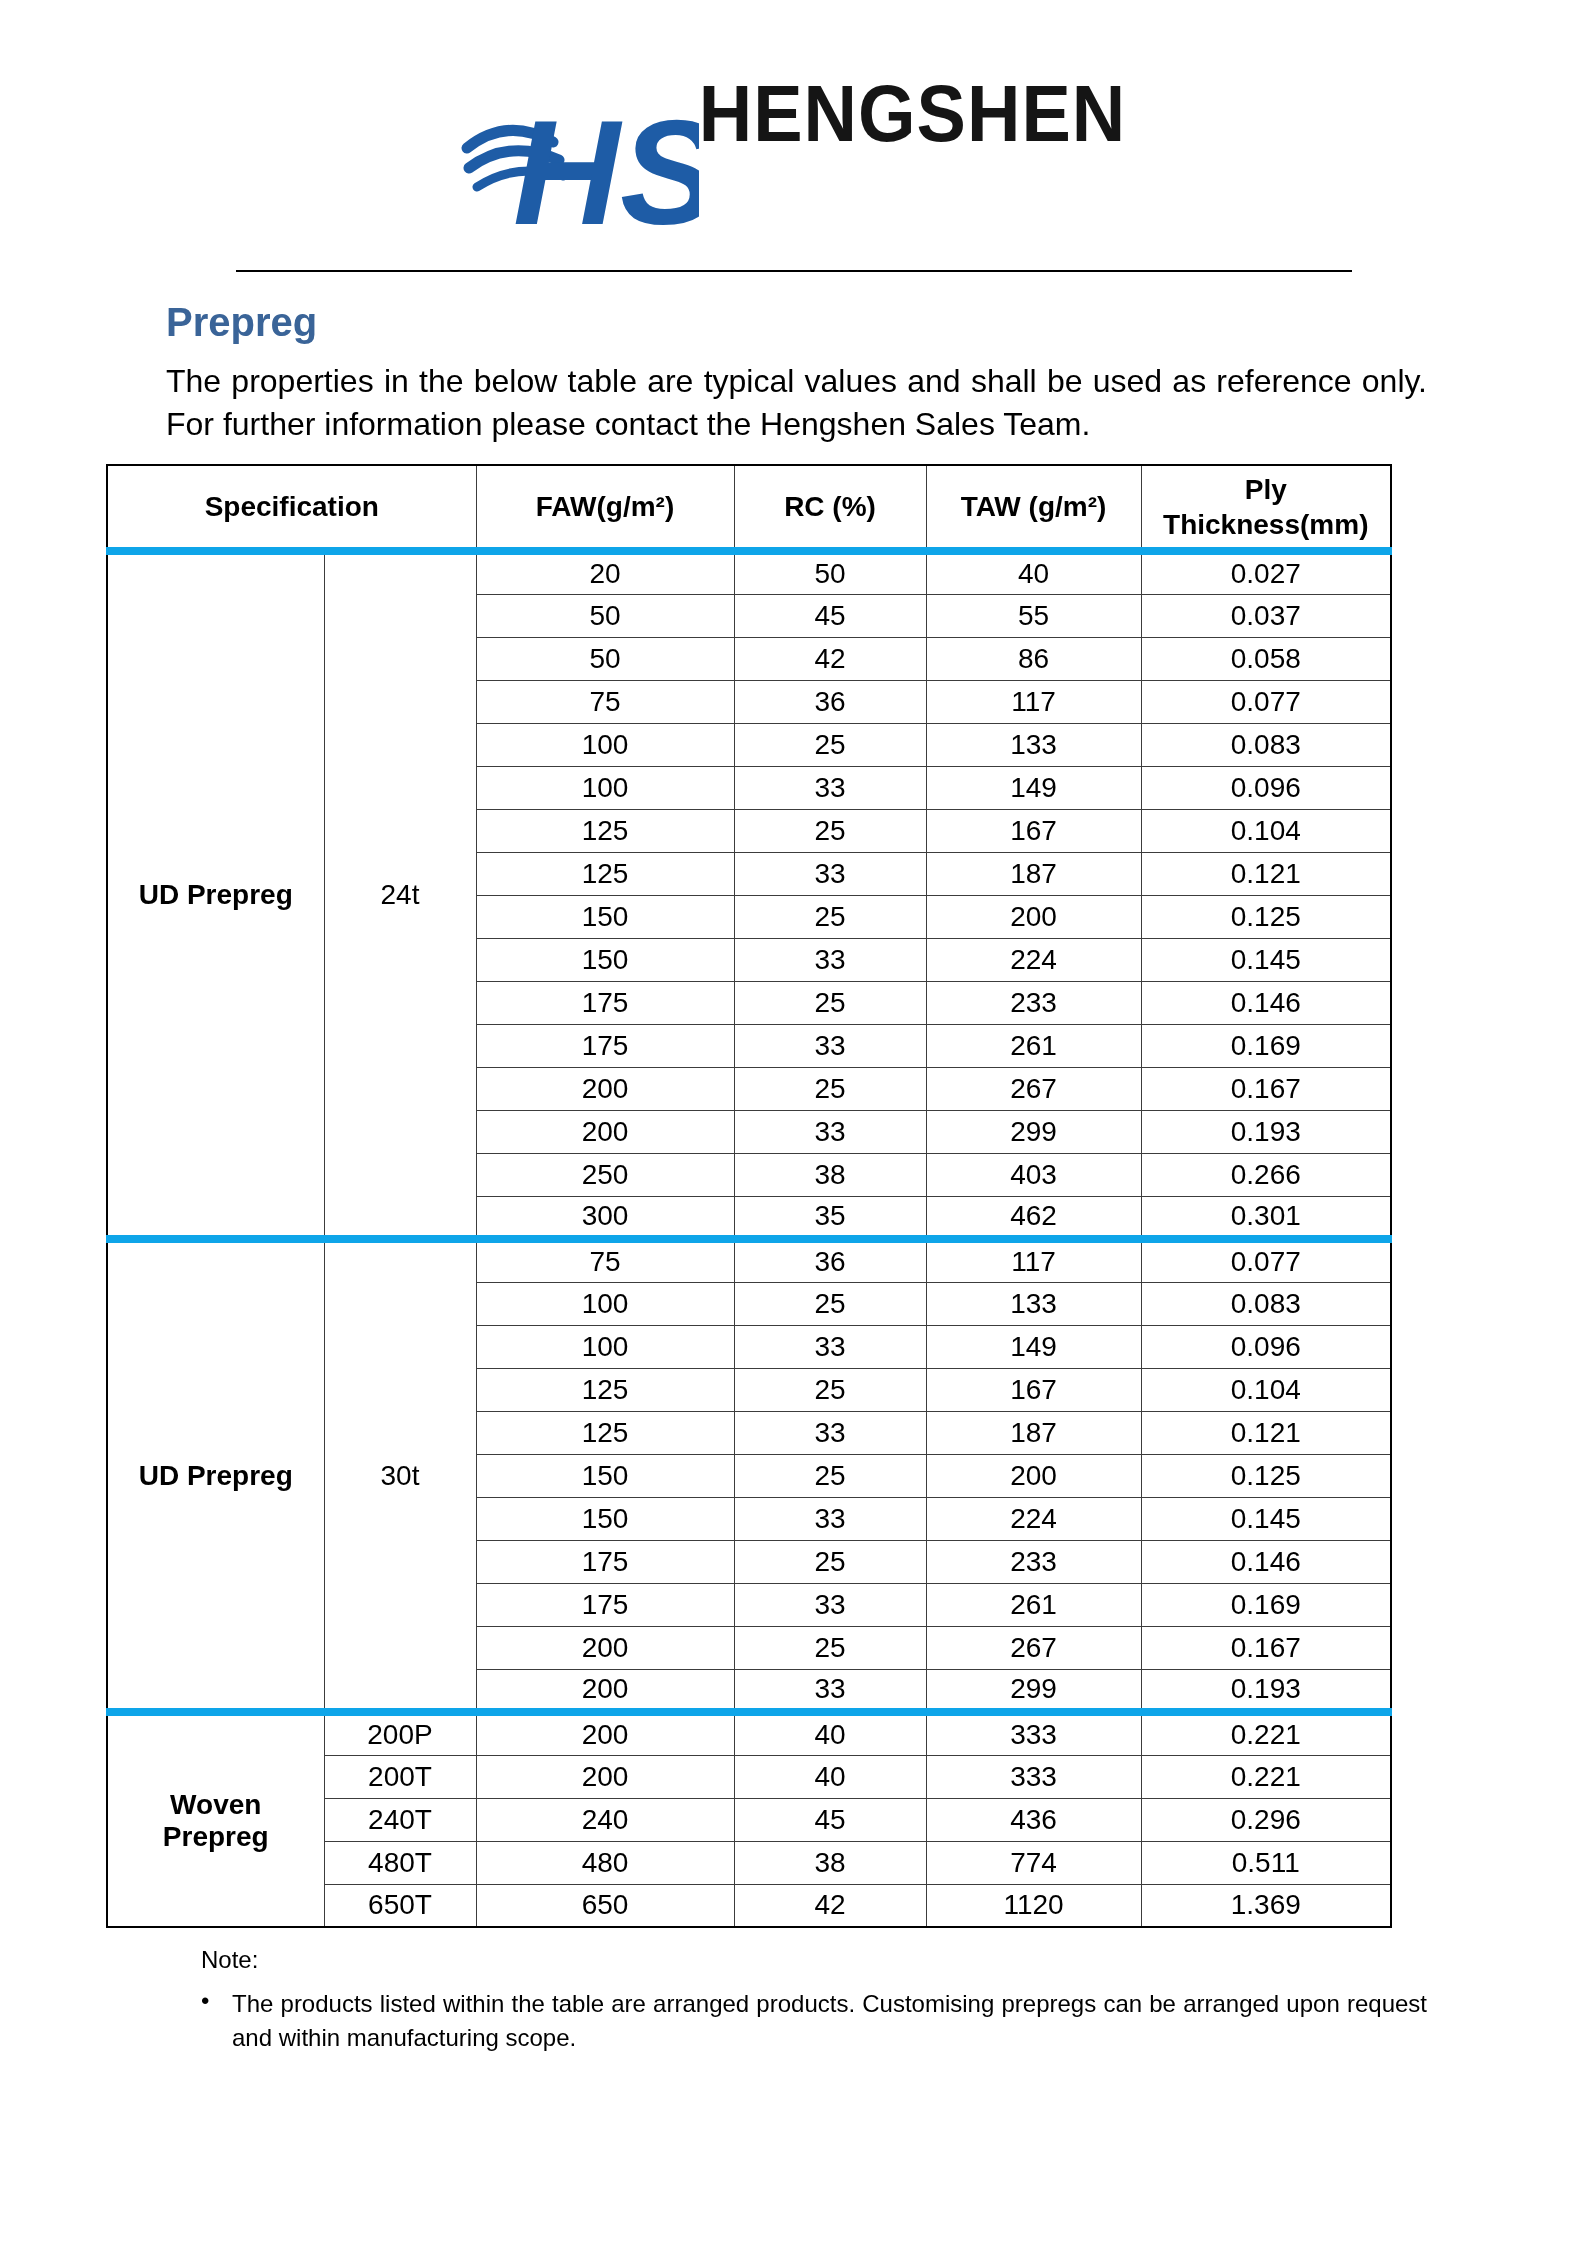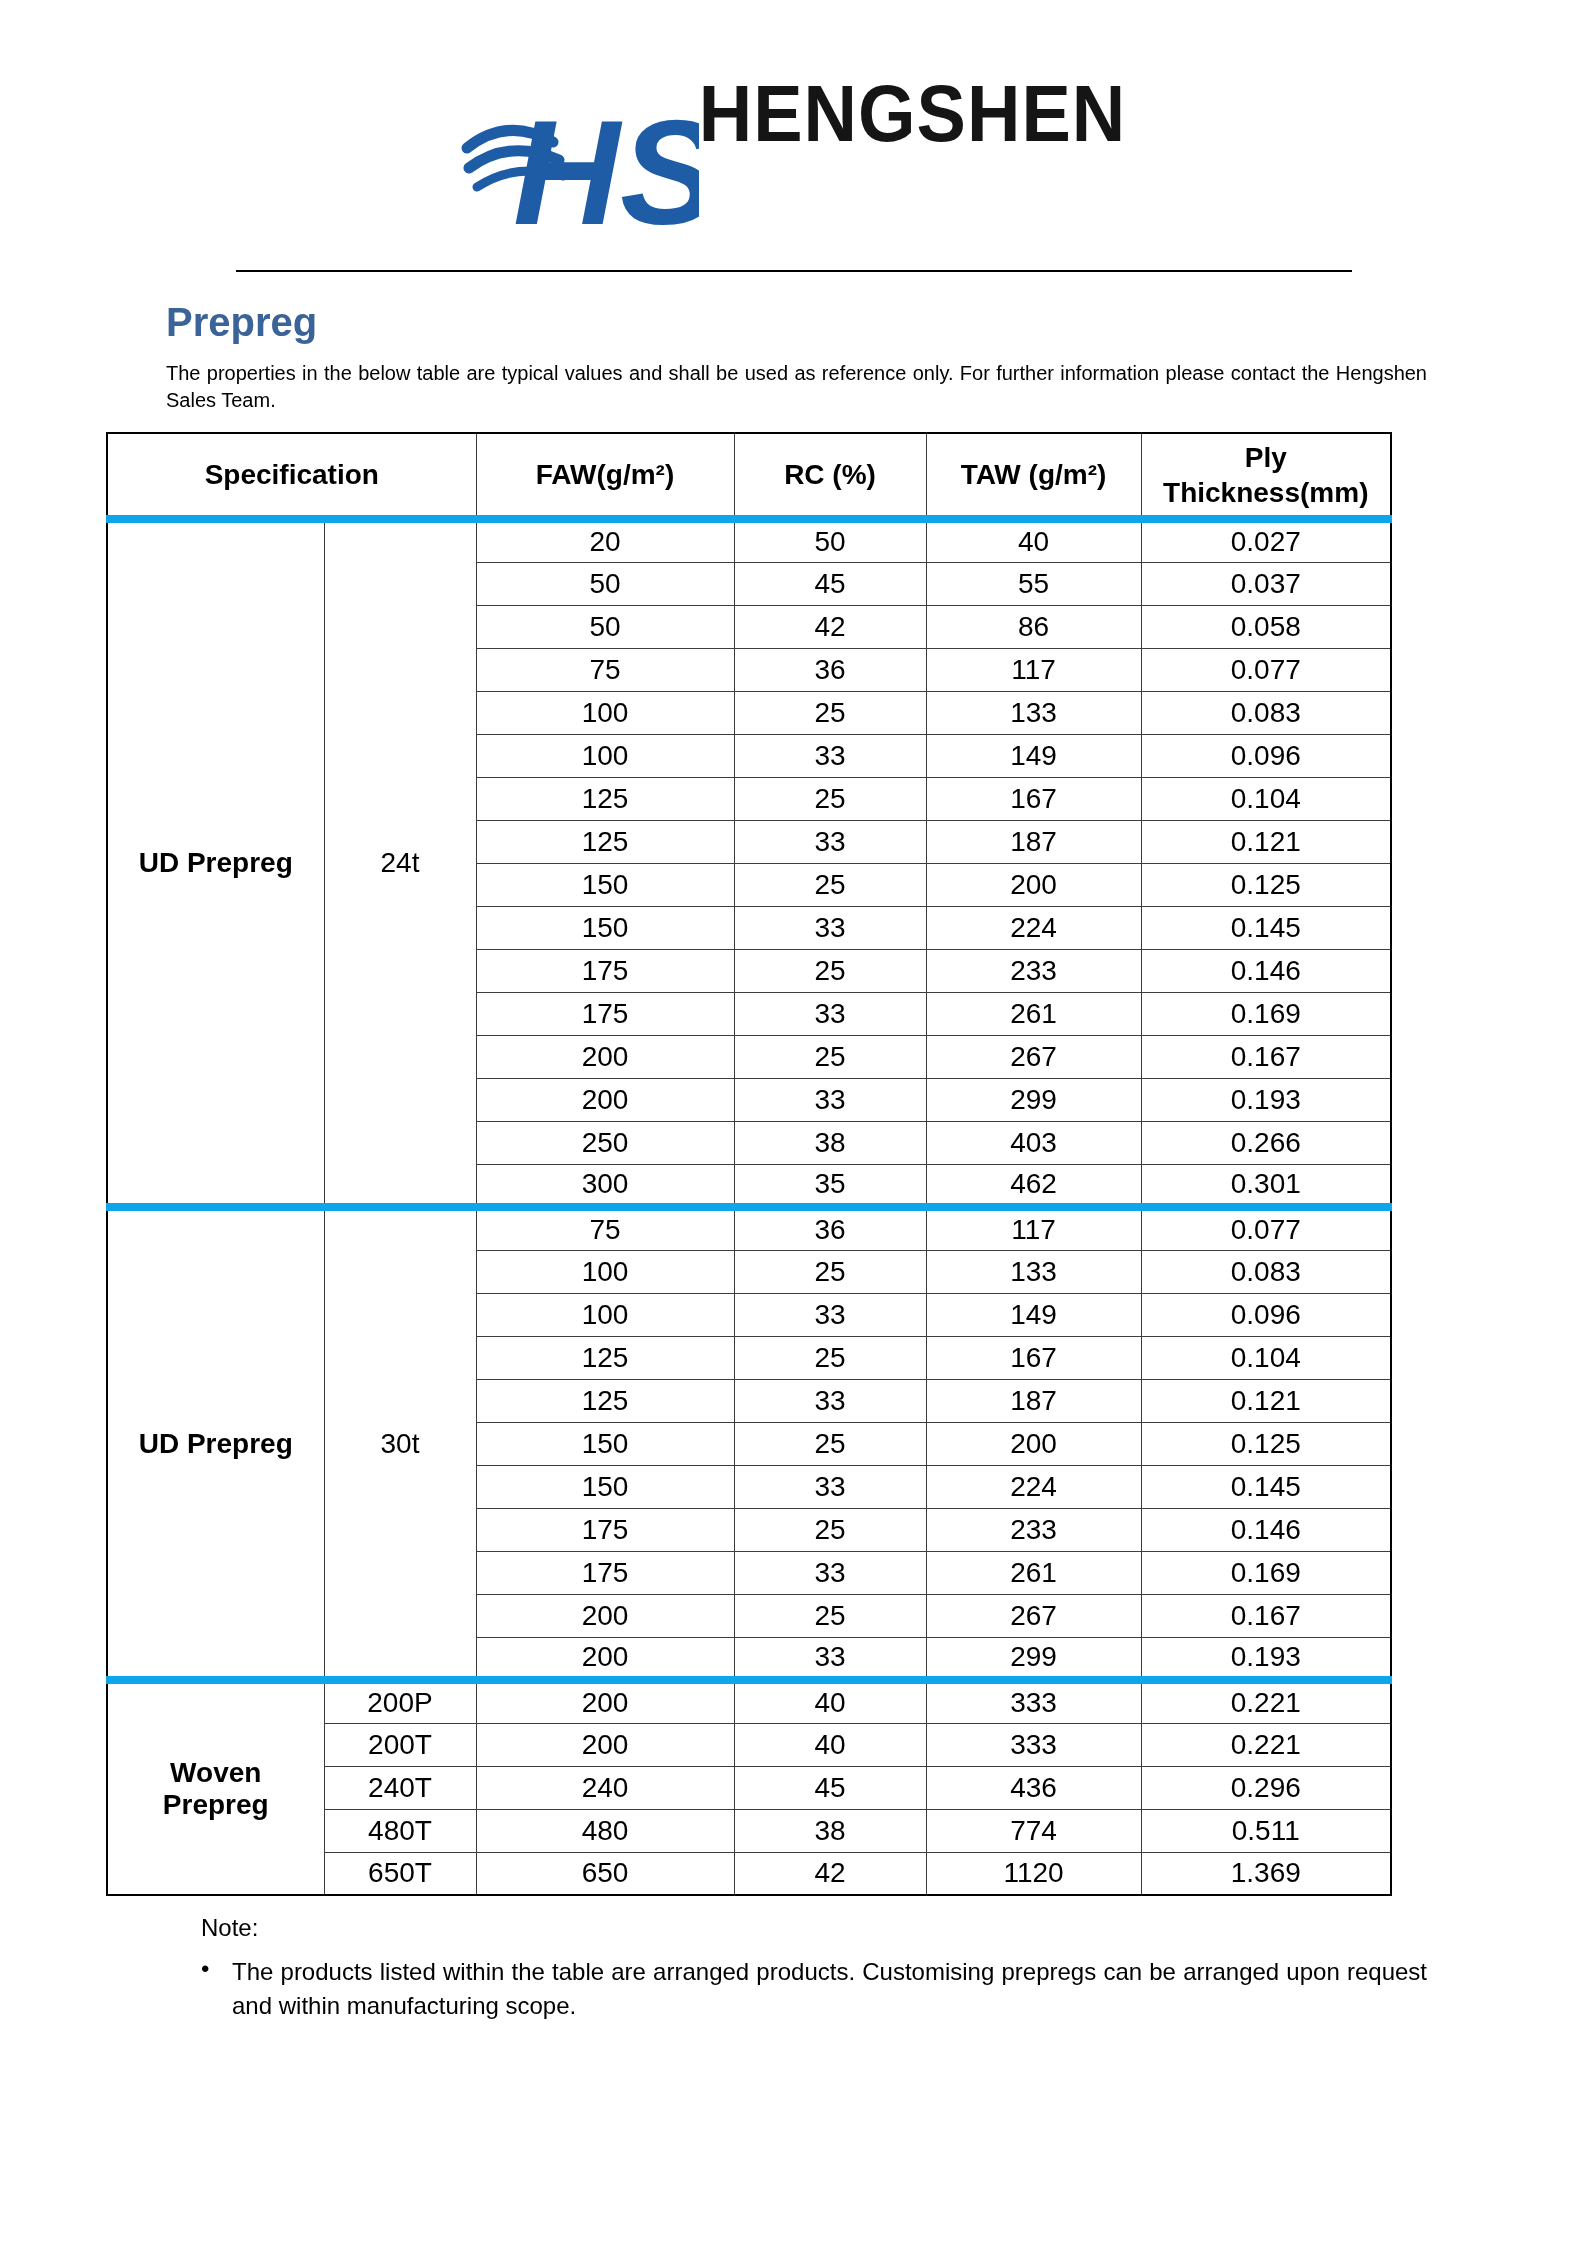--- a/index.html
+++ b/index.html
@@ -22,21 +22,21 @@
   .rule{
     width:1116px; margin:32px auto 0;
     border-top:2px solid #000; height:0;
   }
   .title{
     margin:28px 0 0 166px;
     font-size:40px; font-weight:bold; color:#3a6498;
   }
   .intro{
     margin:15px 160px 0 166px;
-    font-size:20px; line-height:1.33; text-align:justify;
+    font-size:32px; line-height:1.33; text-align:justify;
   }
   table.prepreg{
     border-collapse:collapse; table-layout:fixed;
     margin:19px 0 0 106px; width:1284px;
     border:2px solid #000;
   }
   .prepreg th, .prepreg td{
     border:1px solid #3c3c3c;
     text-align:center; vertical-align:middle;
     font-size:28px; padding:0;

